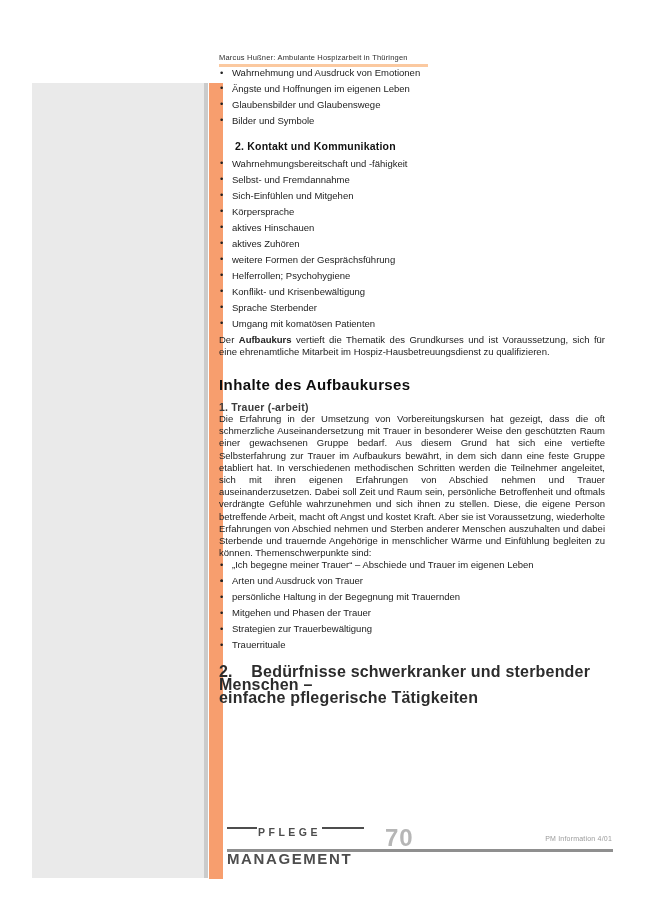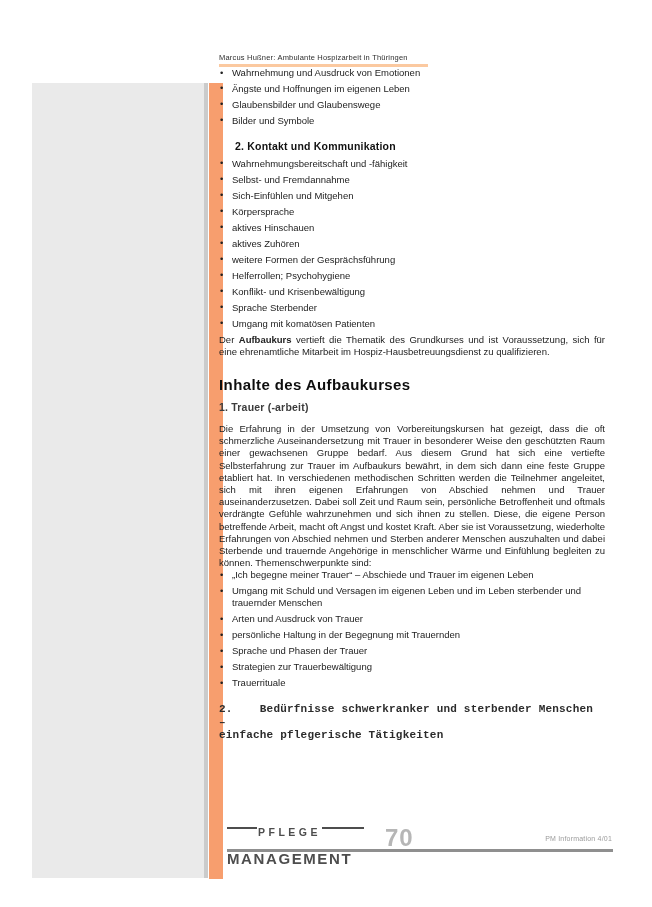--- a/index.html
+++ b/index.html
@@ -26,25 +26,25 @@
   ul.bullets li{position:relative;padding-left:13px;margin-bottom:4.2px;line-height:11.8px;}
   ul.bullets .dot{position:absolute;left:1px;top:-0.5px;font-size:9.5px;}
   .first-list{margin-top:18px;}
 
   .sec-head{font-size:10.5px;font-weight:bold;margin:13px 16px 6px;letter-spacing:.2px;color:#111;}
 
   p.body{font-size:9.5px;line-height:12.2px;text-align:justify;margin:4px 0 0;color:#222;}
   p.body .b{font-weight:bold;}
 
   .main-head{font-size:15px;font-weight:bold;letter-spacing:.4px;margin:18px 0 8px;color:#0e0e0e;}
-  .sub-head{font-size:10.5px;font-weight:bold;color:#3c3c3c;margin:0 0 10px;letter-spacing:.2px;}
+  .sub-head{font-size:10.5px;font-weight:bold;color:#3c3c3c;margin:0 0 0;letter-spacing:.2px;}
 
   .trauer-bullets{margin-top:10px;}
 
-  .bold-head2{font-size:11px;font-weight:bold;color:#2c2c2c;margin:14px 0 5px;line-height:13px;letter-spacing:.2px;font-family:Liberation Mono, monospace;}
+  .bold-head2{font-size:16px;font-weight:bold;color:#2c2c2c;margin:14px 0 5px;line-height:13px;letter-spacing:.2px;}
   .bold-head2 div{white-space:pre-wrap;}
 
   .footer{position:absolute;left:227px;top:824px;width:386px;height:34px;}
   .logo{position:absolute;left:0;top:3px;width:152px;color:#4d4d4d;}
   .logo-row1{display:flex;align-items:flex-start;}
   .logo-line{height:2px;background:#4d4d4d;}
   .logo-line.l{width:30px;}
   .logo-line.r{width:42px;}
   .logo-pflege{font-size:10.5px;font-weight:bold;letter-spacing:3.5px;padding:0 1px;line-height:10px;}
   .logo-mgmt{font-size:15px;font-weight:bold;letter-spacing:1.6px;margin-top:17px;line-height:10px;}
@@ -158,36 +158,35 @@
 
     <ul class="bullets trauer-bullets">
 
         <li>
           <span class="dot">•</span>
           <span>„Ich begegne meiner Trauer“ – Abschiede und Trauer im eigenen Leben</span>
         </li>
 
         <li>
           <span class="dot">•</span>
-          <span>Umgang mit Schuld und Versagen im eigenen Leben und im Leben sterbender und trauernder Menschen</span>
         </li>
 
         <li>
           <span class="dot">•</span>
           <span>Arten und Ausdruck von Trauer</span>
         </li>
 
         <li>
           <span class="dot">•</span>
           <span>persönliche Haltung in der Begegnung mit Trauernden</span>
         </li>
 
         <li>
           <span class="dot">•</span>
-          <span>Sprache und Phasen der Trauer</span>
+          <span>Mitgehen und Phasen der Trauer</span>
         </li>
 
         <li>
           <span class="dot">•</span>
           <span>Strategien zur Trauerbewältigung</span>
         </li>
 
         <li>
           <span class="dot">•</span>
           <span>Trauerrituale</span>

